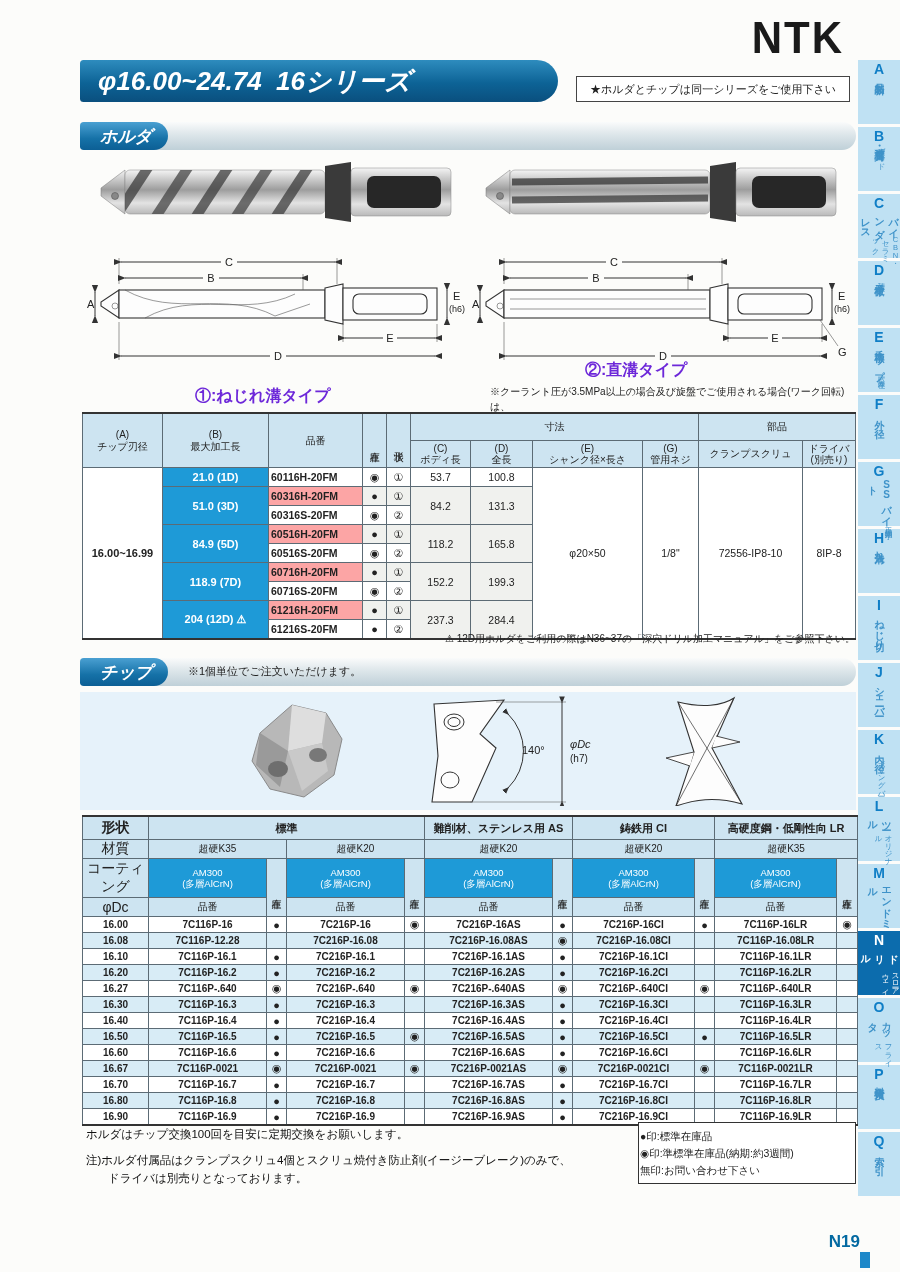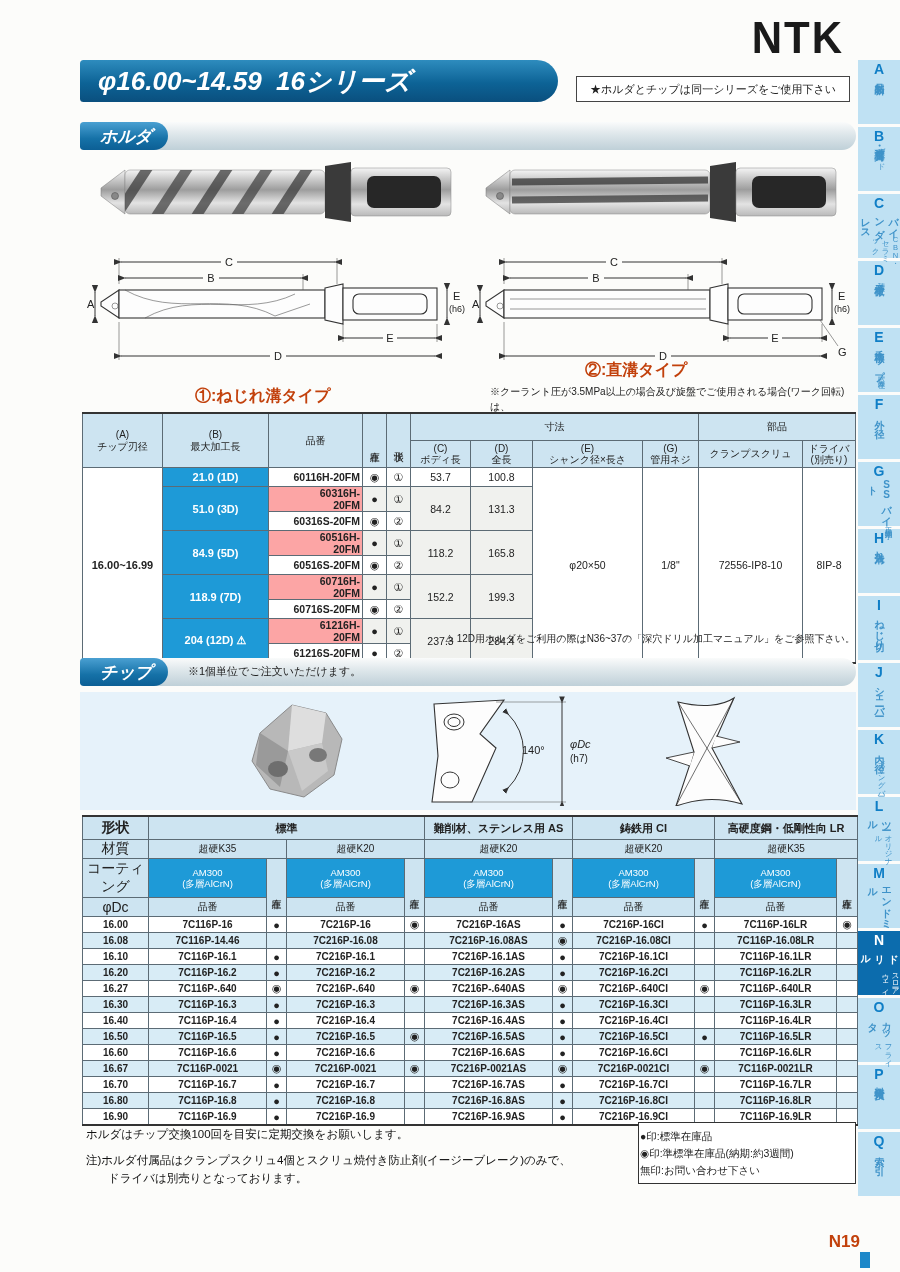--- a/index.html
+++ b/index.html
@@ -20,32 +20,32 @@
     background:linear-gradient(180deg,#fafbfb 0%,#dde6ea 45%,#bfd0d8 100%);}
   .secpill{position:absolute;left:0;top:0;height:28px;min-width:86px;padding:0 16px 0 20px;box-sizing:border-box;
     background:linear-gradient(180deg,#4aa0d2 0%,#1571a7 60%,#0c5f95 100%);
     border-radius:4px 15px 15px 4px;color:#fff;font-weight:bold;font-style:italic;font-size:17px;
     display:flex;align-items:center;}
   .sec-note{position:absolute;left:108px;top:6px;font-size:11px;color:#222;}
 
   
   .diagram{position:absolute;}
   .diagram svg{display:block;}
-  .dcaption{position:absolute;font-size:16px;font-weight:bold;color:#c2410c;text-align:right;}
+  .dcaption{position:absolute;font-size:16px;font-weight:bold;color:#6d28d9;text-align:right;}
   .coolant-note{position:absolute;font-size:10px;line-height:1.45;color:#222;}
 
   
   table{border-collapse:collapse;table-layout:fixed;background:#fff;}
   th,td{border:1px solid #5c6b75;text-align:center;vertical-align:middle;padding:0 2px;overflow:hidden;}
   thead th{background:#cde4f1;font-weight:normal;}
   .holder-table{position:absolute;left:82px;top:412px;width:773px;font-size:10.5px;border-top:2px solid #333;border-bottom:2px solid #333;}
   .holder-table thead th{font-size:10px;line-height:1.15;height:26px;}
   .holder-table tbody td{height:18px;font-size:10.5px;}
   .holder-table tbody tr:nth-child(2n) td{background:#f0f1ee;}
-  .holder-table td.pn{font-weight:bold;text-align:right;padding-left:24px;background:#fff;}
+  .holder-table td.pn{font-weight:bold;text-align:left;padding-left:2px;background:#fff;}
   .holder-table tbody tr:nth-child(2n) td.pn{background:#fca5a5;}
   .holder-table td.bcell{background:#1e9ad7 !important;color:#fff;font-weight:bold;font-size:11px;}
   .holder-table td.acell{background:#fff !important;font-weight:bold;font-size:11px;}
   .holder-table td.shared{background:#fff !important;font-size:10.5px;}
   .hfoot{position:absolute;left:82px;top:632px;width:773px;text-align:right;font-size:10px;color:#222;}
 
   .chip-band{position:absolute;left:80px;top:692px;width:776px;height:118px;background:#e6f2fa;
     display:flex;align-items:center;gap:42px;padding-left:150px;box-sizing:border-box;}
 
   .chip-table{position:absolute;left:82px;top:815px;width:775px;font-size:10px;border-top:2px solid #333;border-bottom:2px solid #333;}
@@ -63,21 +63,21 @@
   .chip-table td.pn{font-weight:bold;}
   .chip-table td.stock,.holder-table td.stock{font-size:11px;padding:0;}
   .vtext{writing-mode:vertical-rl;text-orientation:upright;display:inline-block;}
 
   
   .foot-notes{position:absolute;left:86px;top:1126px;width:520px;font-size:11.5px;line-height:1.55;color:#111;}
   .foot-notes .indent{padding-left:22px;}
   .foot-notes .gap{height:8px;}
   .legend-box{position:absolute;left:638px;top:1122px;width:218px;border:1px solid #333;background:#fff;
     font-size:10.5px;line-height:1.6;padding:5px 1px;box-sizing:border-box;}
-  .page-num{position:absolute;right:40px;top:1232px;font-size:17px;font-weight:bold;color:#c2410c;}
+  .page-num{position:absolute;right:40px;top:1232px;font-size:17px;font-weight:bold;color:#0369a1;}
   .page-num-sq{position:absolute;right:30px;top:1252px;width:10px;height:16px;background:#1e88c9;}
 
   
   .sidebar{position:absolute;right:0;top:60px;width:42px;}
   .stab{width:42px;height:64px;margin-bottom:3px;background:#bfe1f3;display:flex;flex-direction:column;align-items:center;padding-top:2px;box-sizing:border-box;}
   .stab.active{background:#0c6cad;}
   .stab .letter{font-size:14px;font-weight:bold;color:#0f7ec6;line-height:1.1;}
   .stab.active .letter{color:#fff;}
   .stab .lbl{writing-mode:vertical-rl;text-orientation:upright;display:flex;}
   .stab .lbl span{display:block;color:#3f93c9;letter-spacing:-1px;}
@@ -89,21 +89,21 @@
   .dim{stroke:#333;stroke-width:1;fill:none;}
   .thin{stroke:#555;stroke-width:0.6;fill:none;}
   .outline{stroke:#333;stroke-width:1.1;fill:#fdfdfd;}
 </style>
 </head>
 <body>
 
 <div class="page">
 
   <div class="logo">NTK</div>
-  <div class="title-banner">φ16.00~14.59  16シリーズ</div>
+  <div class="title-banner">φ16.00~24.74  16シリーズ</div>
   <div class="series-note">★ホルダとチップは同一シリーズをご使用下さい</div>
 
   <div class="secbar" style="top:122px;">
     <div class="secpill">ホルダ</div>
   </div>
 
   <div class="diagram" style="left:85px;top:156px;">
     <svg width="380" height="228" viewBox="0 0 380 228">
       <defs>
         <linearGradient id="mgl" x1="0" y1="0" x2="0" y2="1">
@@ -496,21 +496,21 @@
           <td class="stock">◉</td>
           <td class="pn">7C216P-16AS</td>
           <td class="stock">●</td>
           <td class="pn">7C216P-16CI</td>
           <td class="stock">●</td>
           <td class="pn">7C116P-16LR</td>
           <td class="stock">◉</td>
         </tr>
         <tr>
           <td class="dia">16.08</td>
-          <td class="pn">7C116P-14.46</td>
+          <td class="pn">7C116P-12.28</td>
           <td class="stock"></td>
           <td class="pn">7C216P-16.08</td>
           <td class="stock"></td>
           <td class="pn">7C216P-16.08AS</td>
           <td class="stock">◉</td>
           <td class="pn">7C216P-16.08CI</td>
           <td class="stock"></td>
           <td class="pn">7C116P-16.08LR</td>
           <td class="stock"></td>
         </tr>

